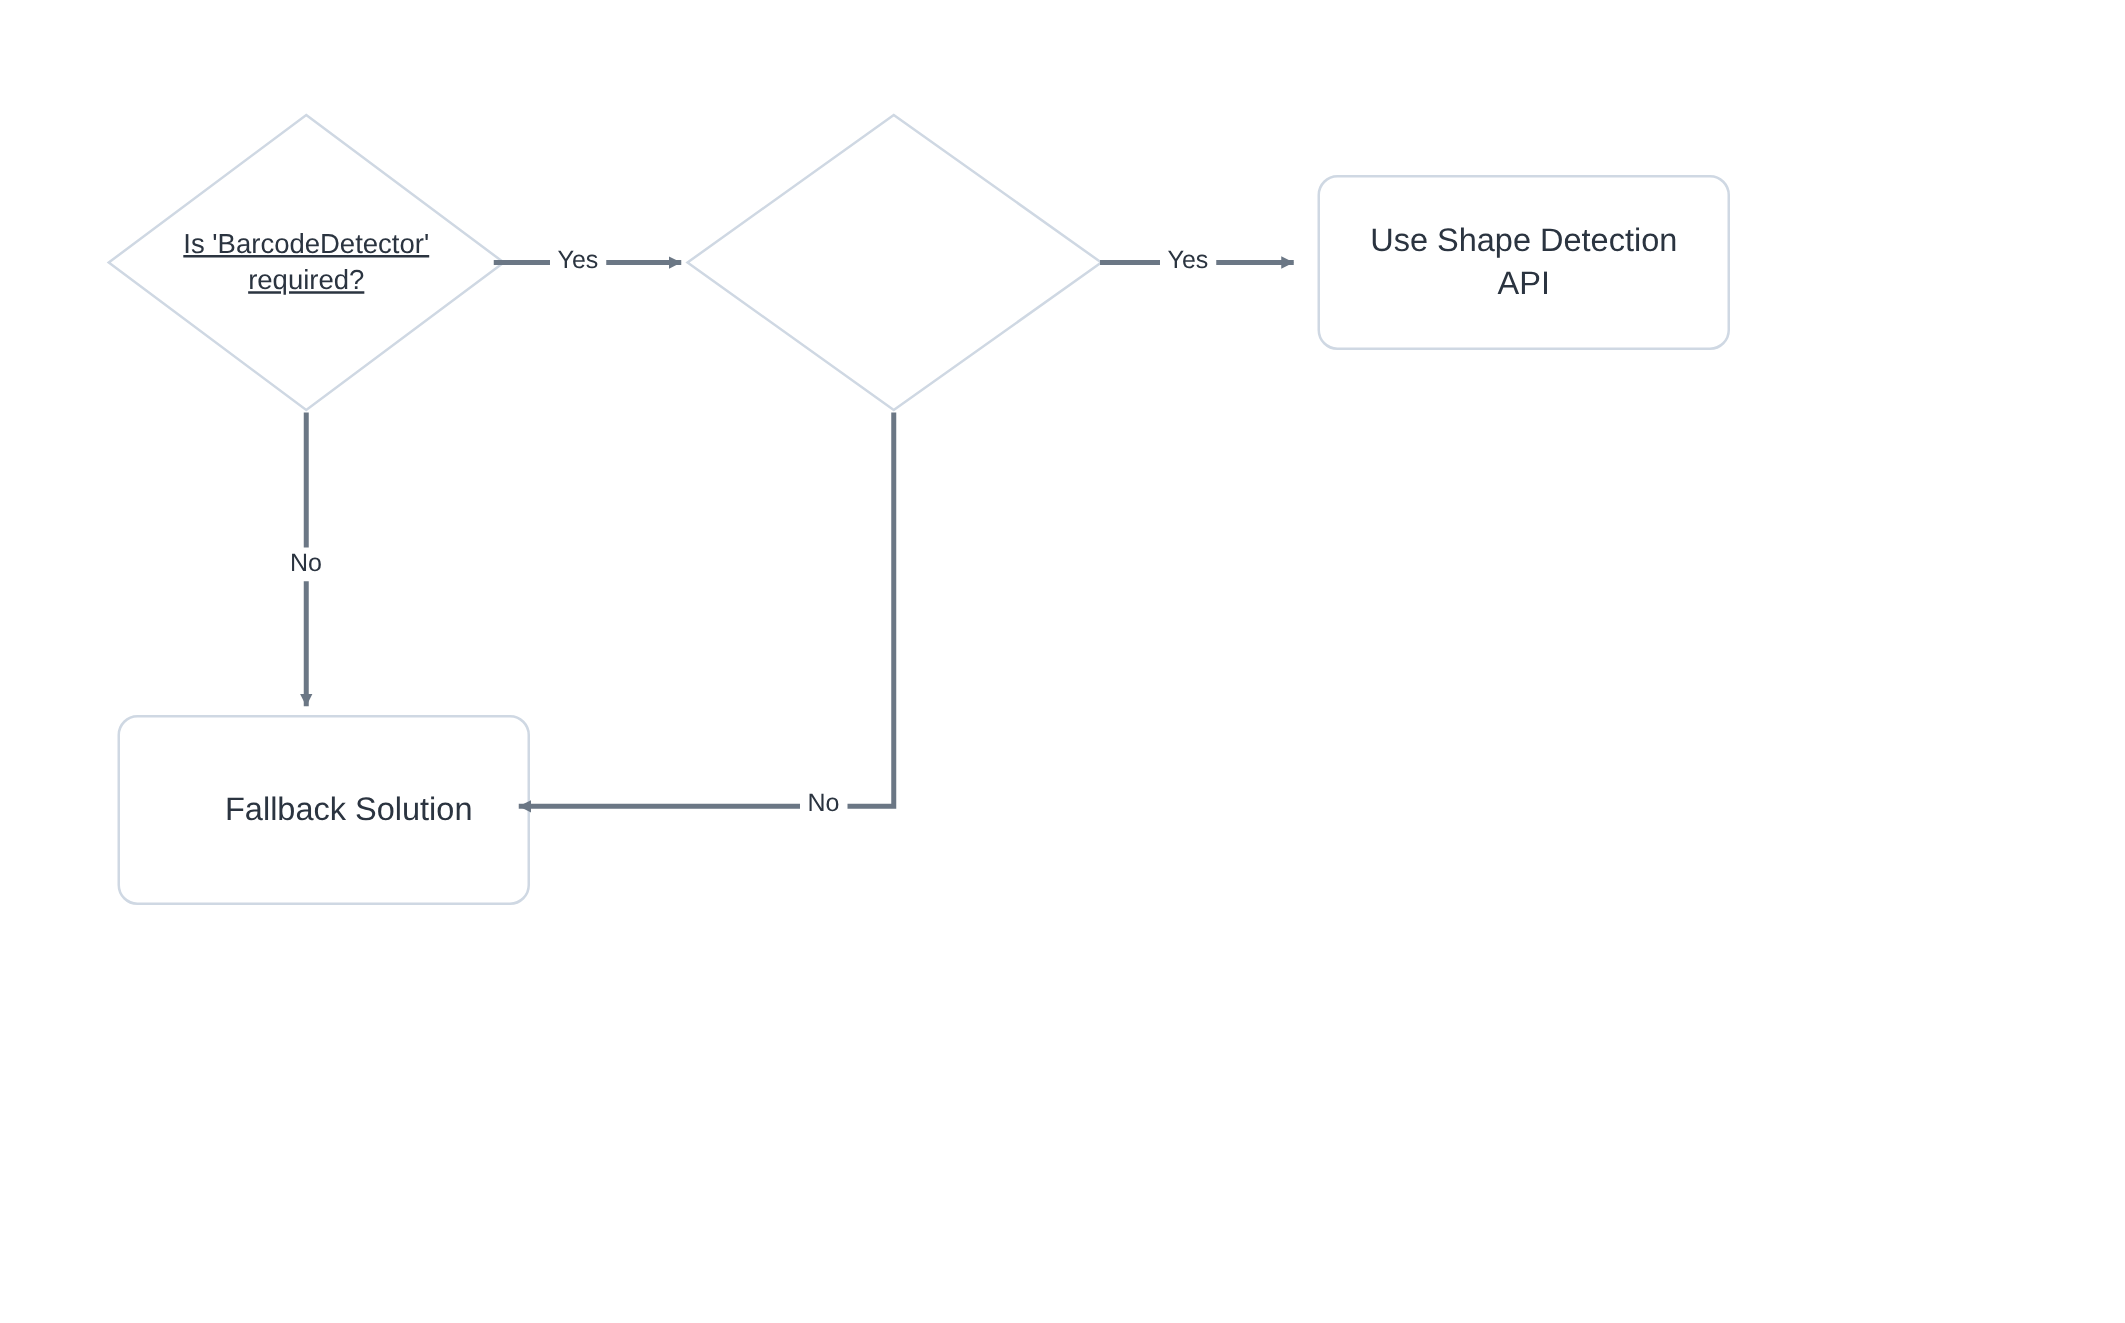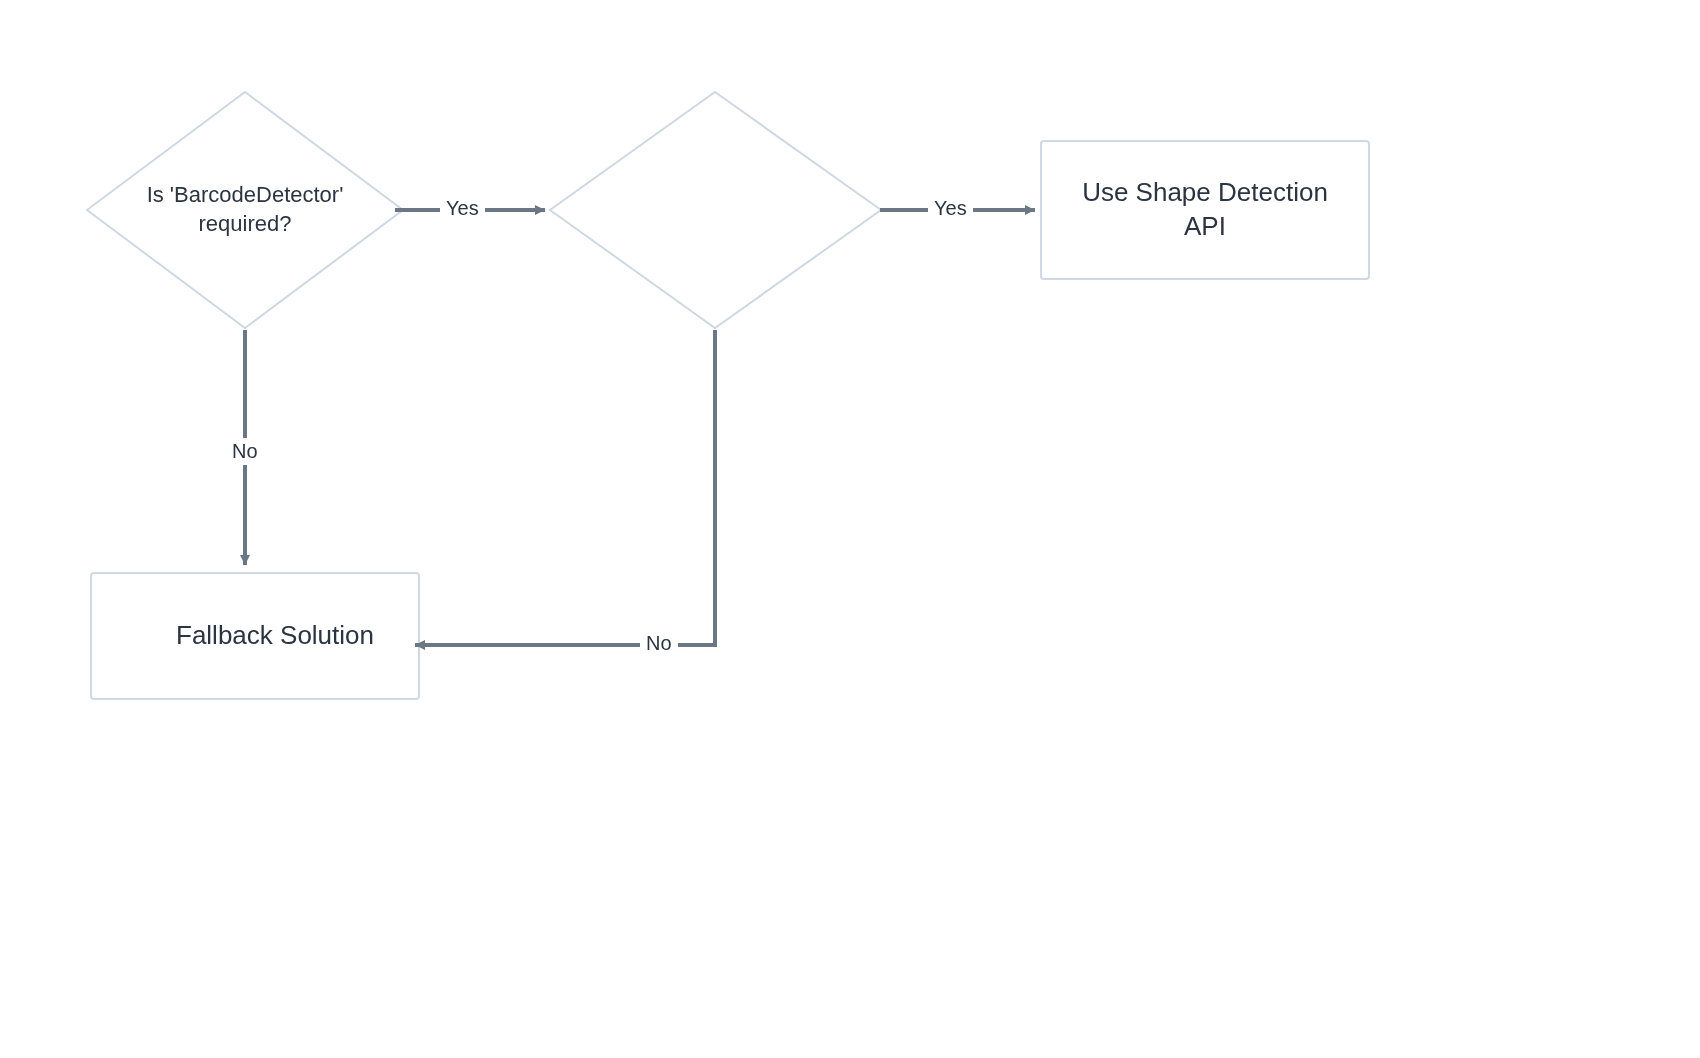--- a/index.html
+++ b/index.html
@@ -22,35 +22,37 @@
       display: flex;
       align-items: center;
       justify-content: center;
       text-align: center;
       font-size: 22px;
       color: #2b3440;
       line-height: 1.3;
     }
     .decision {
       background: #ffffff;
+      text-decoration: underline;
     }
     .decision-outline {
       position: absolute;
       inset: 0;
     }
     .decision .label {
       position: relative;
       z-index: 2;
       padding: 0 30px;
       max-width: 90%;
     }
     .process {
       background: #ffffff;
       border: 2px solid #cfd8e3;
-      border-radius: 4px;
+      border-radius: 16px;
+      margin-left: 14px;
     }
     .process .label {
       font-size: 26px;
       font-weight: 500;
       padding: 0 20px;
     }
     .edge-label {
       position: absolute;
       background: #ffffff;
       font-size: 20px;
@@ -101,21 +103,21 @@
   <div class="node decision" style="left:548px; top:90px; width:335px; height:240px;">
     <svg class="decision-outline" viewBox="0 0 335 240" preserveAspectRatio="none">
       <polygon points="167,2 333,120 167,238 2,120" fill="#ffffff" stroke="#cfd8e3" stroke-width="2"></polygon>
     </svg>
   </div>
 
   <div class="node process" style="left:1040px; top:140px; width:330px; height:140px;">
     <div class="label">Use Shape Detection API</div>
   </div>
 
-  <div class="node process" style="left:90px; top:572px; width:330px; height:128px;padding-left:40px;">
+  <div class="node process" style="left:80px; top:572px; width:330px; height:152px;padding-left:40px;">
     <div class="label">Fallback Solution</div>
   </div>
 
   <div class="edge-label" style="left:440px; top:195px;">Yes</div>
   <div class="edge-label" style="left:928px; top:195px;">Yes</div>
   <div class="edge-label" style="left:226px; top:438px;">No</div>
   <div class="edge-label" style="left:640px; top:630px;">No</div>
 
 </div>
 

